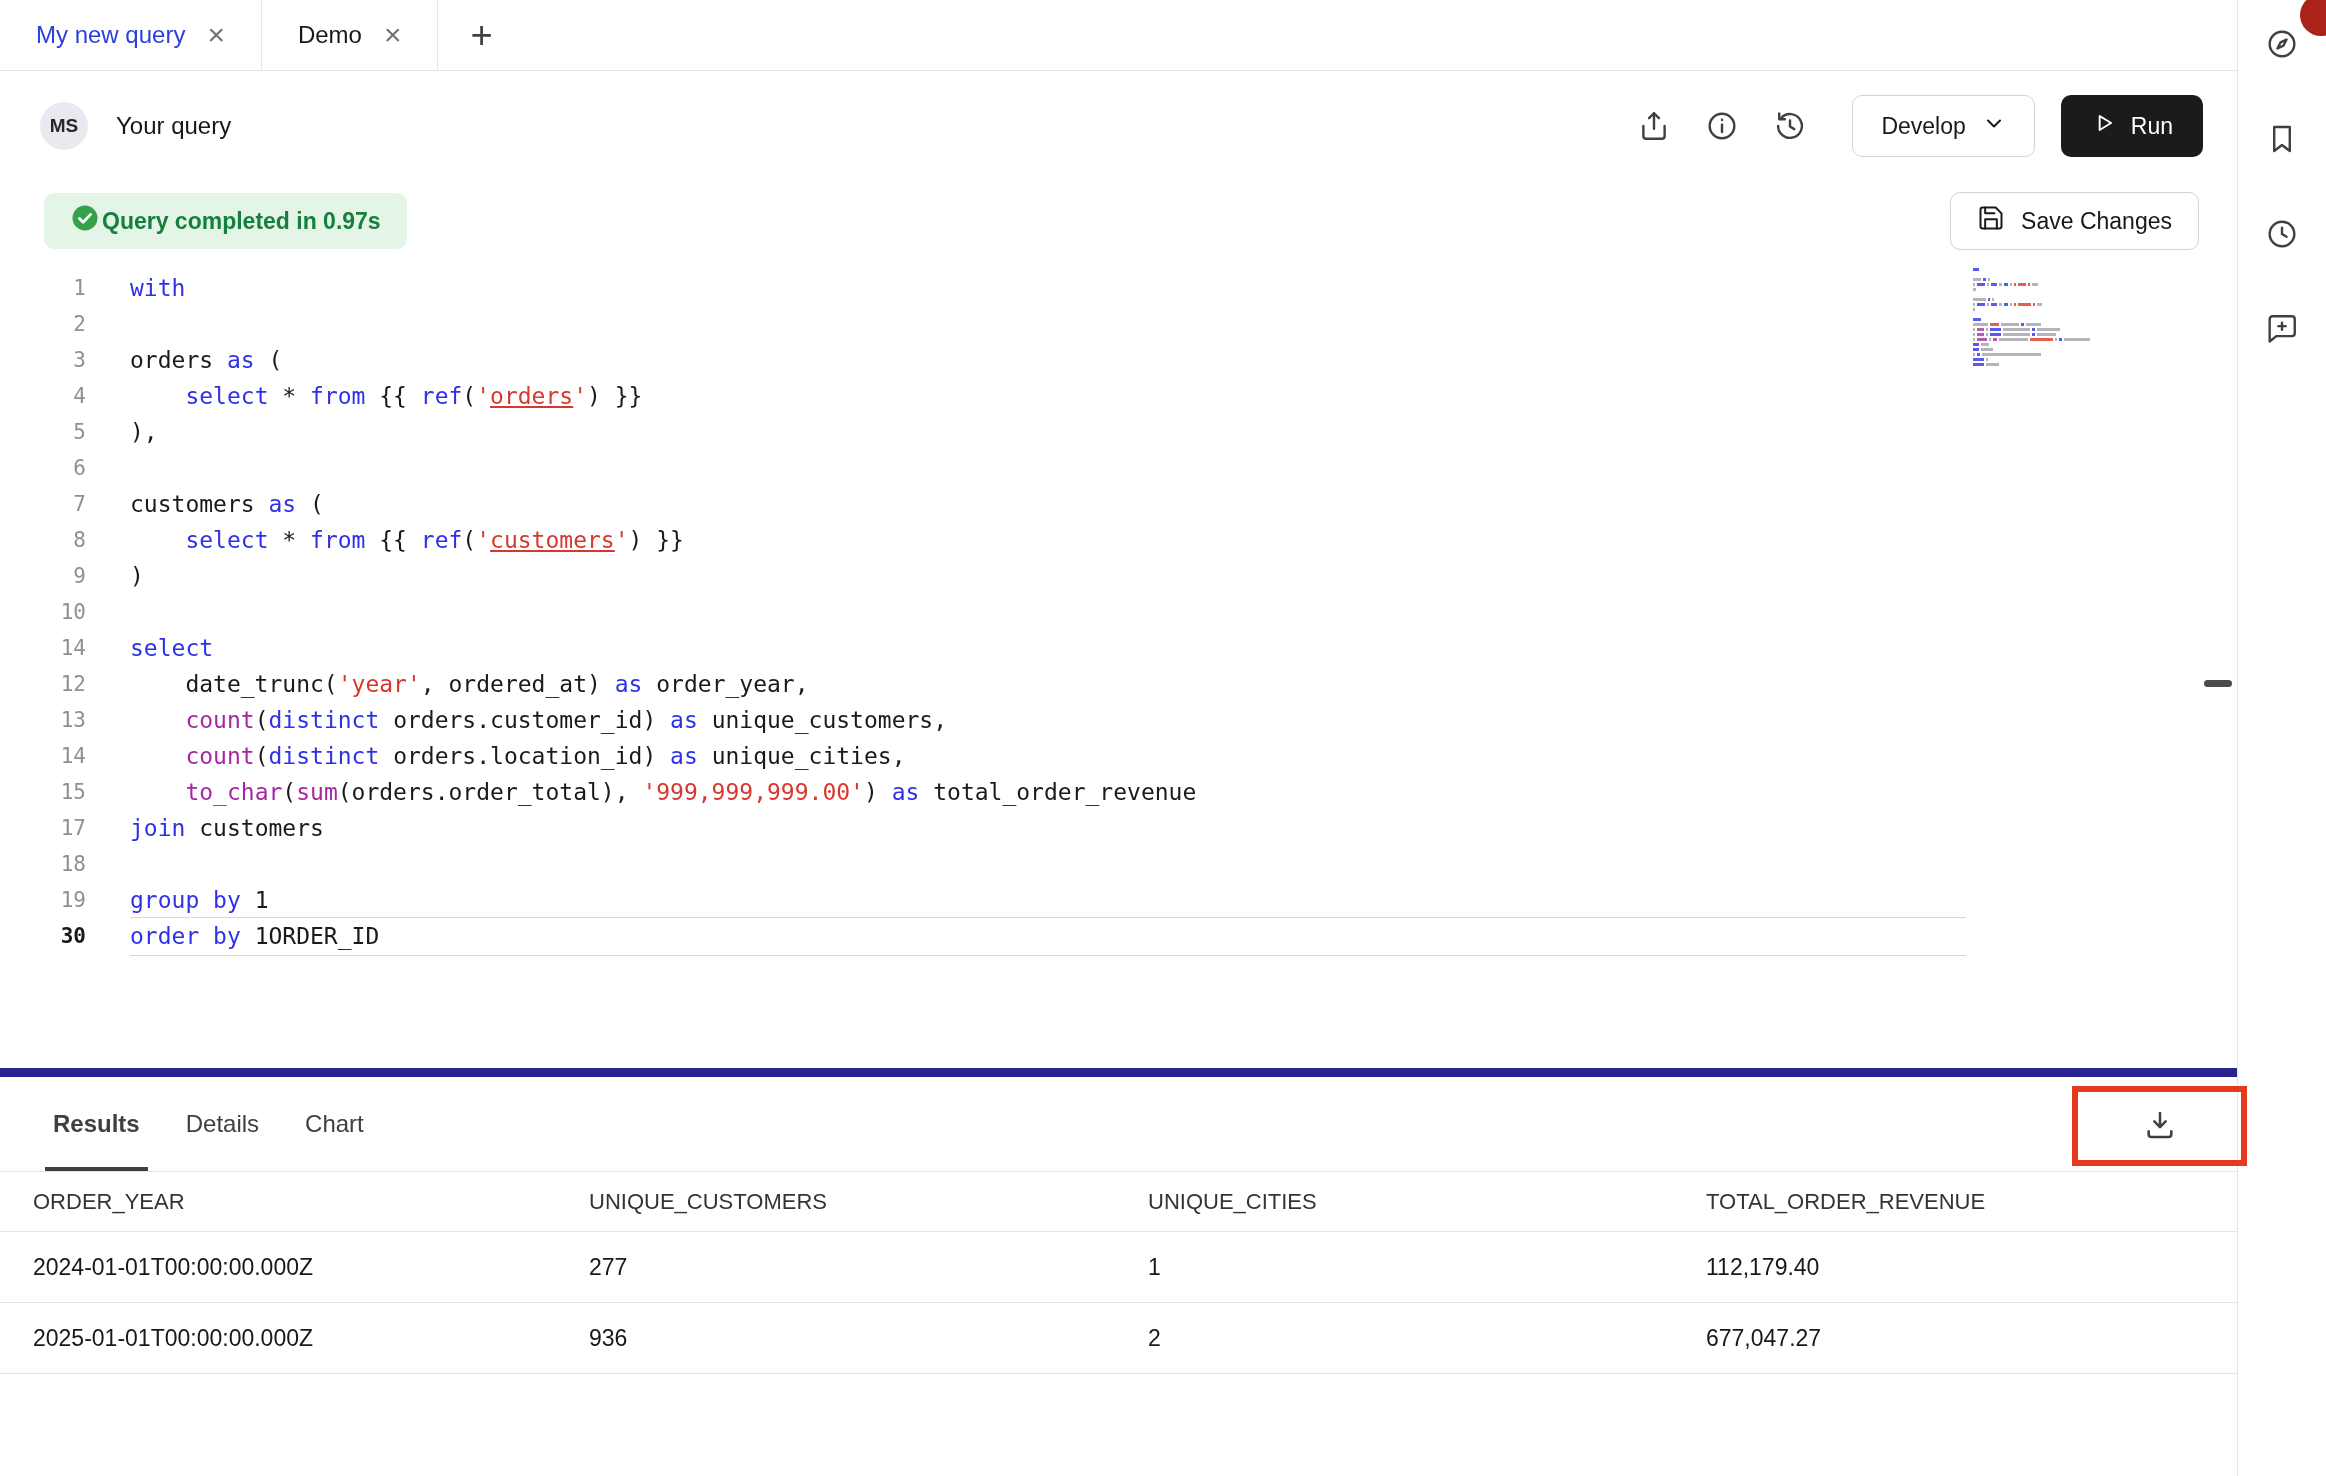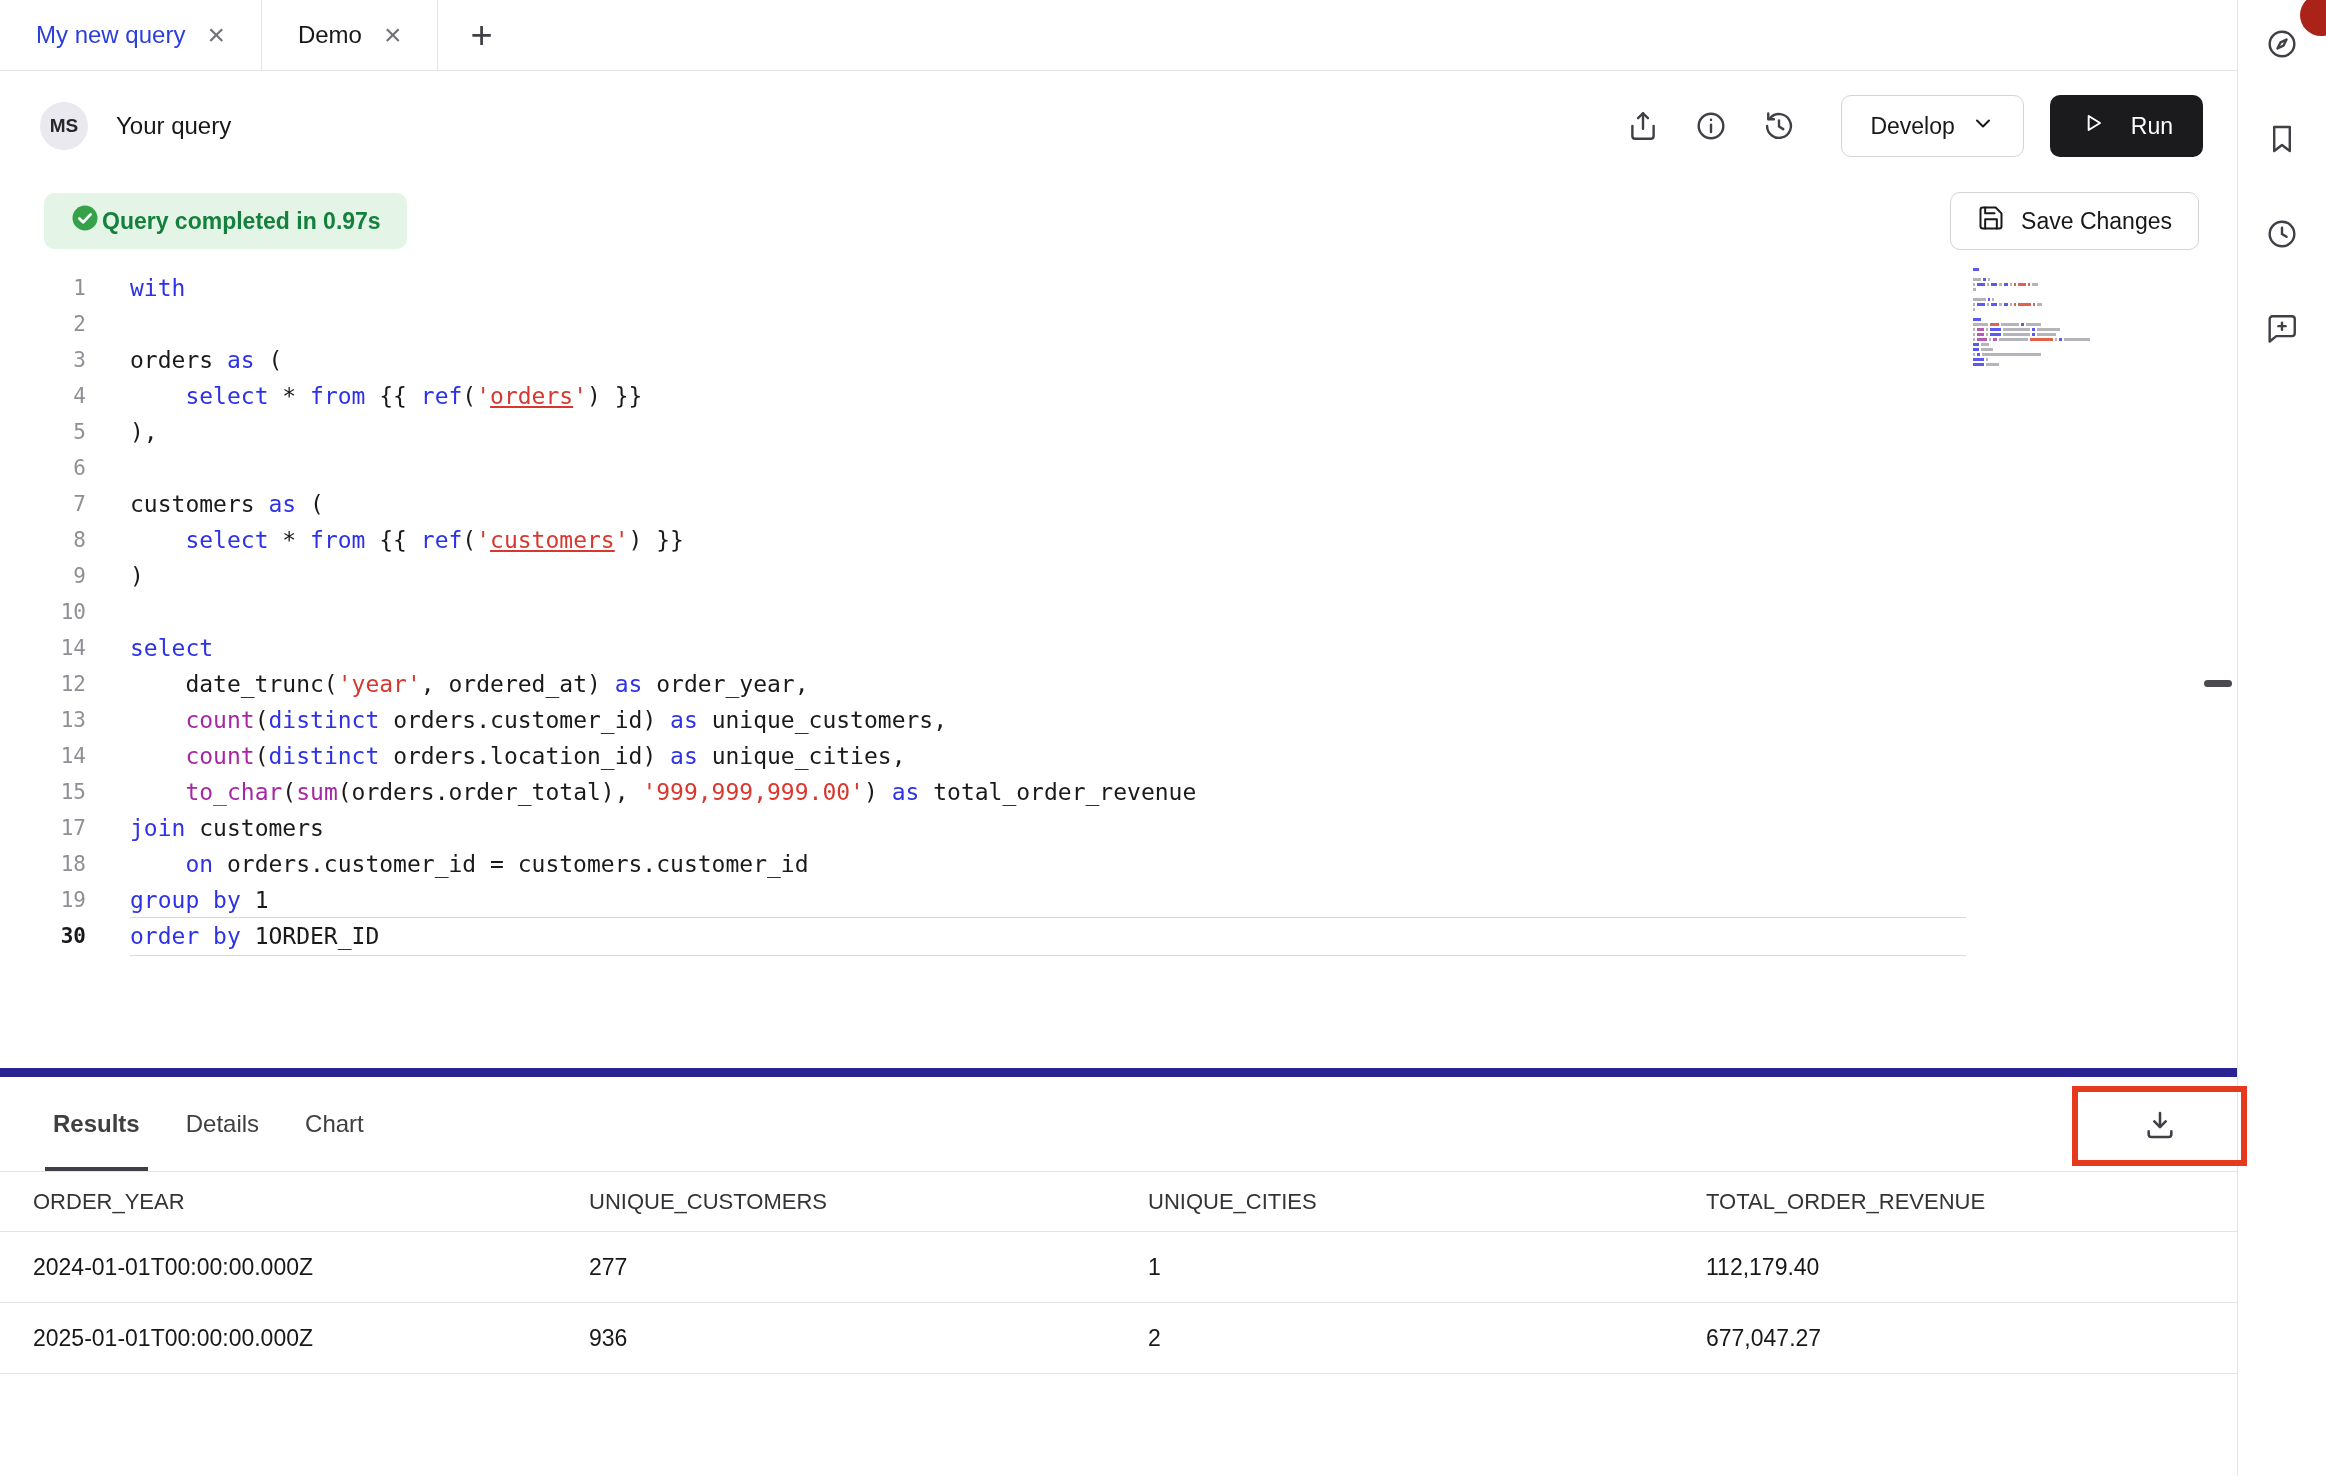--- a/index.html
+++ b/index.html
@@ -16,21 +16,21 @@
 
   
   .header { position:absolute; top:72px; left:0; width:2237px; height:108px; display:flex; align-items:center; padding:0 34px 0 40px; }
   .avatar { width:48px; height:48px; border-radius:50%; background:#e9e9ef; display:flex; align-items:center; justify-content:center; font-weight:700; font-size:19px; color:#27272a; }
   .qtitle { margin-left:28px; font-size:24px; color:#18181b; }
   .hspacer { flex:1; }
   .hicon { width:40px; height:40px; color:#3f3f46; margin-left:28px; background:none; border:none; display:flex; align-items:center; justify-content:center; }
   .hicon svg { width:34px; height:34px; }
   .develop-btn { height:62px; border:1px solid #d4d4d8; border-radius:10px; background:#fff; font-size:23px; font-weight:500; color:#18181b; display:flex; align-items:center; gap:16px; padding:0 28px; margin-left:42px; }
   .develop-btn svg { width:24px; height:24px; }
-  .run-btn { height:62px; border:none; border-radius:10px; background:#1b1b1e; color:#fff; font-size:23px; font-weight:500; display:flex; align-items:center; gap:25px; padding:0 30px; margin-left:26px; }
+  .run-btn { height:62px; border:none; border-radius:10px; background:#1b1b1e; color:#fff; font-size:23px; font-weight:500; display:flex; align-items:center; gap:14px; padding:0 30px; margin-left:26px; }
   .run-btn svg { width:26px; height:26px; }
 
   
   .statusrow { position:absolute; top:192px; left:0; width:2237px; display:flex; align-items:center; justify-content:space-between; padding:0 38px 0 44px; }
   .status-pill { display:flex; align-items:center; gap:2px; background:#e4f5e7; border-radius:10px; height:56px; padding:0 26px; color:#15803d; font-size:23px; font-weight:600; }
   .status-pill svg { width:30px; height:30px; }
   .save-btn { height:58px; border:1px solid #d4d4d8; border-radius:10px; background:#fff; display:flex; align-items:center; gap:16px; padding:0 26px; font-size:23px; font-weight:500; color:#18181b; }
   .save-btn svg { width:28px; height:28px; }
 
   
@@ -218,21 +218,20 @@
         <div class="code-row">
           <span class="ln">15</span>
           <span class="ct"><span>    </span><span class="fn">to_char</span><span>(</span><span class="fn">sum</span><span>(orders.order_total), </span><span class="str">'999,999,999.00'</span><span>) </span><span class="kw">as</span><span> total_order_revenue</span></span>
         </div>
         <div class="code-row">
           <span class="ln">17</span>
           <span class="ct"><span class="kw">join</span><span> customers</span></span>
         </div>
         <div class="code-row">
           <span class="ln">18</span>
-          <span class="ct"><span>    </span><span class="kw">on</span><span> orders.customer_id = customers.customer_id</span></span>
         </div>
         <div class="code-row">
           <span class="ln">19</span>
           <span class="ct"><span class="kw">group by</span><span> 1</span></span>
         </div>
         <div class="code-row active">
           <span class="ln">30</span>
           <span class="ct"><span class="kw">order by</span><span> 1ORDER_ID</span></span>
         </div>
       </div>

